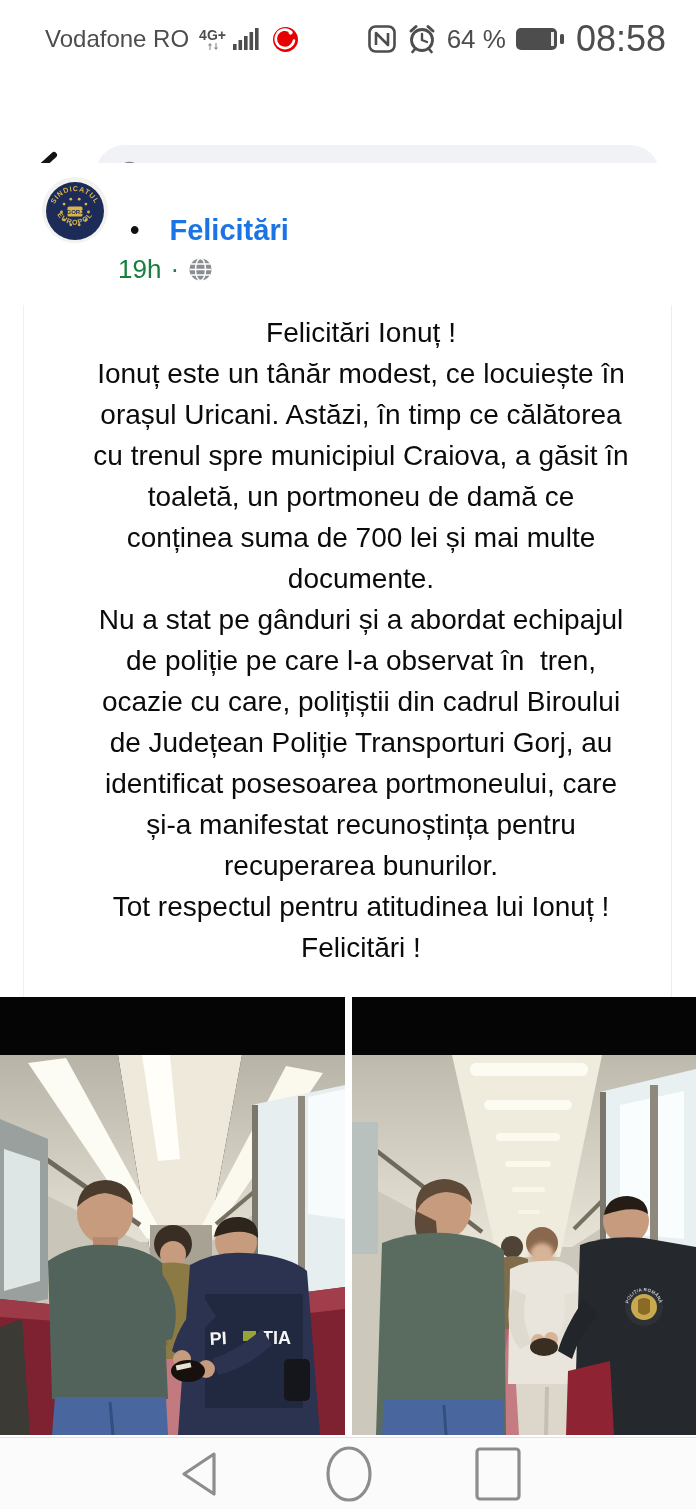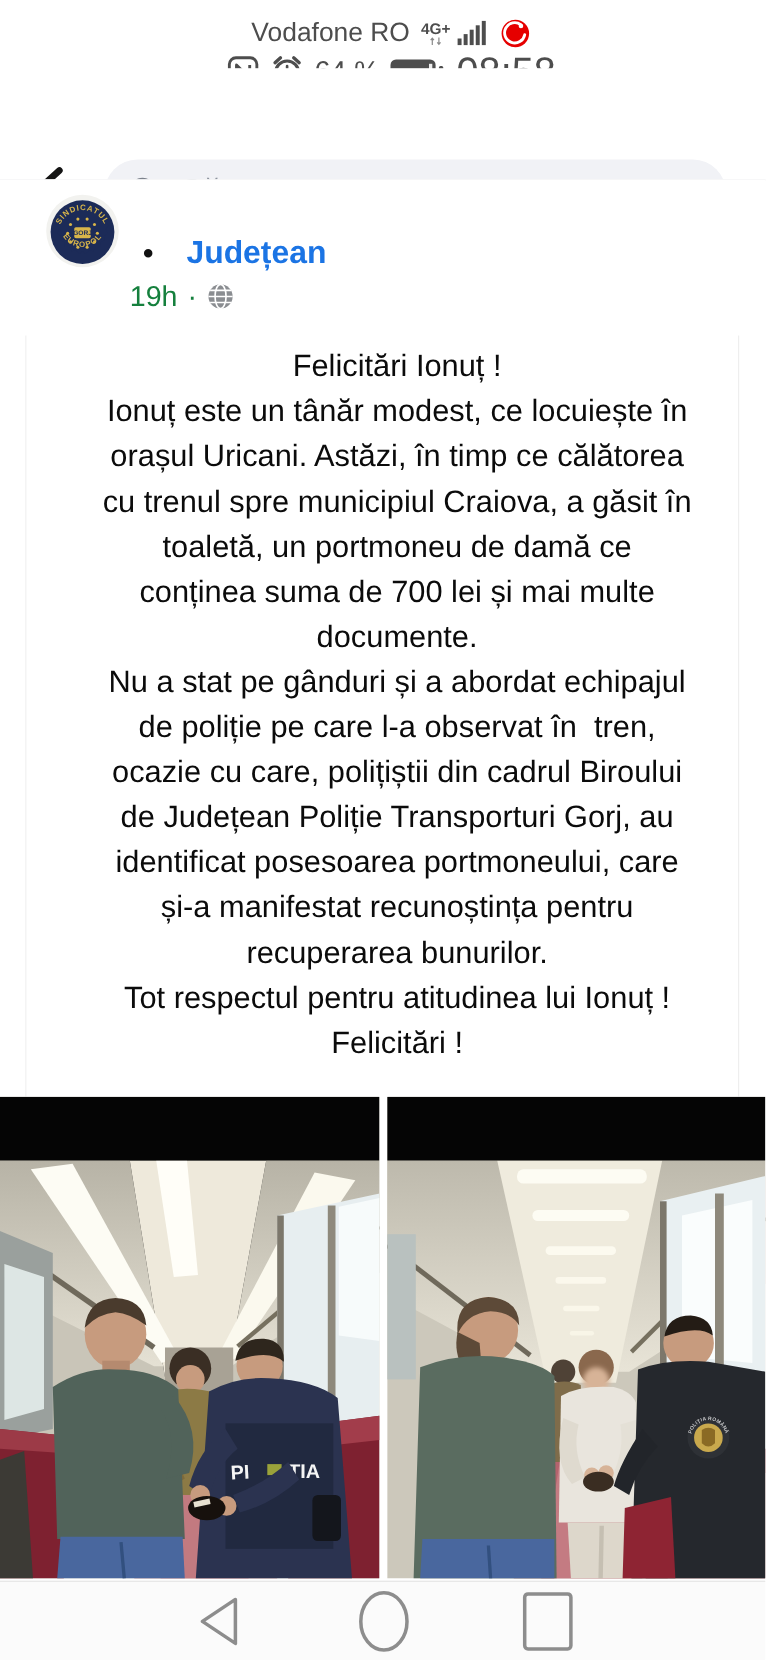--- a/index.html
+++ b/index.html
@@ -1,21 +1,21 @@
 <!DOCTYPE html>
 <html><head>
 <meta charset="utf-8">
 <style>
   html,body{margin:0;padding:0;background:#ffffff;}
   .screen{position:relative;width:696px;height:1509px;background:#ffffff;overflow:hidden;
           font-family:"Liberation Sans",sans-serif;-webkit-font-smoothing:antialiased;}
 
   
   .status-bar{position:absolute;top:0;left:0;right:0;height:62px;display:flex;align-items:center;
-              justify-content:space-between;padding:16px 30px 0 45px;box-sizing:border-box;color:#4d4d4d;flex-direction:column;}
+              justify-content:space-between;padding:16px 30px 0 45px;box-sizing:border-box;color:#4d4d4d;}
   .sb-left{display:flex;align-items:center;gap:6px;}
   .sb-carrier{font-size:24px;color:#4d4d4d;}
   .sb-net{display:flex;flex-direction:column;align-items:center;line-height:1;margin-left:4px;}
   .sb-net-label{font-size:14px;font-weight:bold;color:#4d4d4d;}
   .sb-right{display:flex;align-items:center;gap:9px;}
   .sb-batt-text{font-size:26px;color:#4d4d4d;}
   .sb-time{font-size:36px;color:#4d4d4d;margin-left:2px;}
 
   
   .search-row{position:absolute;top:62px;left:0;right:0;height:101px;background:#fff;}
@@ -150,21 +150,21 @@
             <circle cx="32.8" cy="27.2" r="1.4"></circle>
           <circle cx="41.2" cy="27.2" r="1.4"></circle>
             <circle cx="47.9" cy="32.1" r="1.4"></circle>
         </g>
         <rect x="29.5" y="34.5" width="15" height="10" rx="1.5" fill="#d8b54a"></rect>
         <text x="37" y="42" font-size="6" font-weight="bold" fill="#1c2b58" text-anchor="middle">GORJ</text>
       </svg>
     </div>
     <div class="follow-row">
       <span class="follow-bullet">•</span>
-      <span class="follow-label">Județean</span>
+      <span class="follow-label">Felicitări</span>
     </div>
     <div class="meta-row">
       <span>19h</span>
       <span>·</span>
       <svg width="25" height="25" viewBox="0 0 25 25">
         <circle cx="12.5" cy="12.5" r="11" fill="#8a8d91"></circle>
         <ellipse cx="12.5" cy="12.5" rx="5" ry="11" fill="none" stroke="#ffffff" stroke-width="1.5"></ellipse>
         <path d="M1.5,12.5 L23.5,12.5 M3,7 L22,7 M3,18 L22,18" stroke="#ffffff" stroke-width="1.5" fill="none"></path>
       </svg>
     </div>

